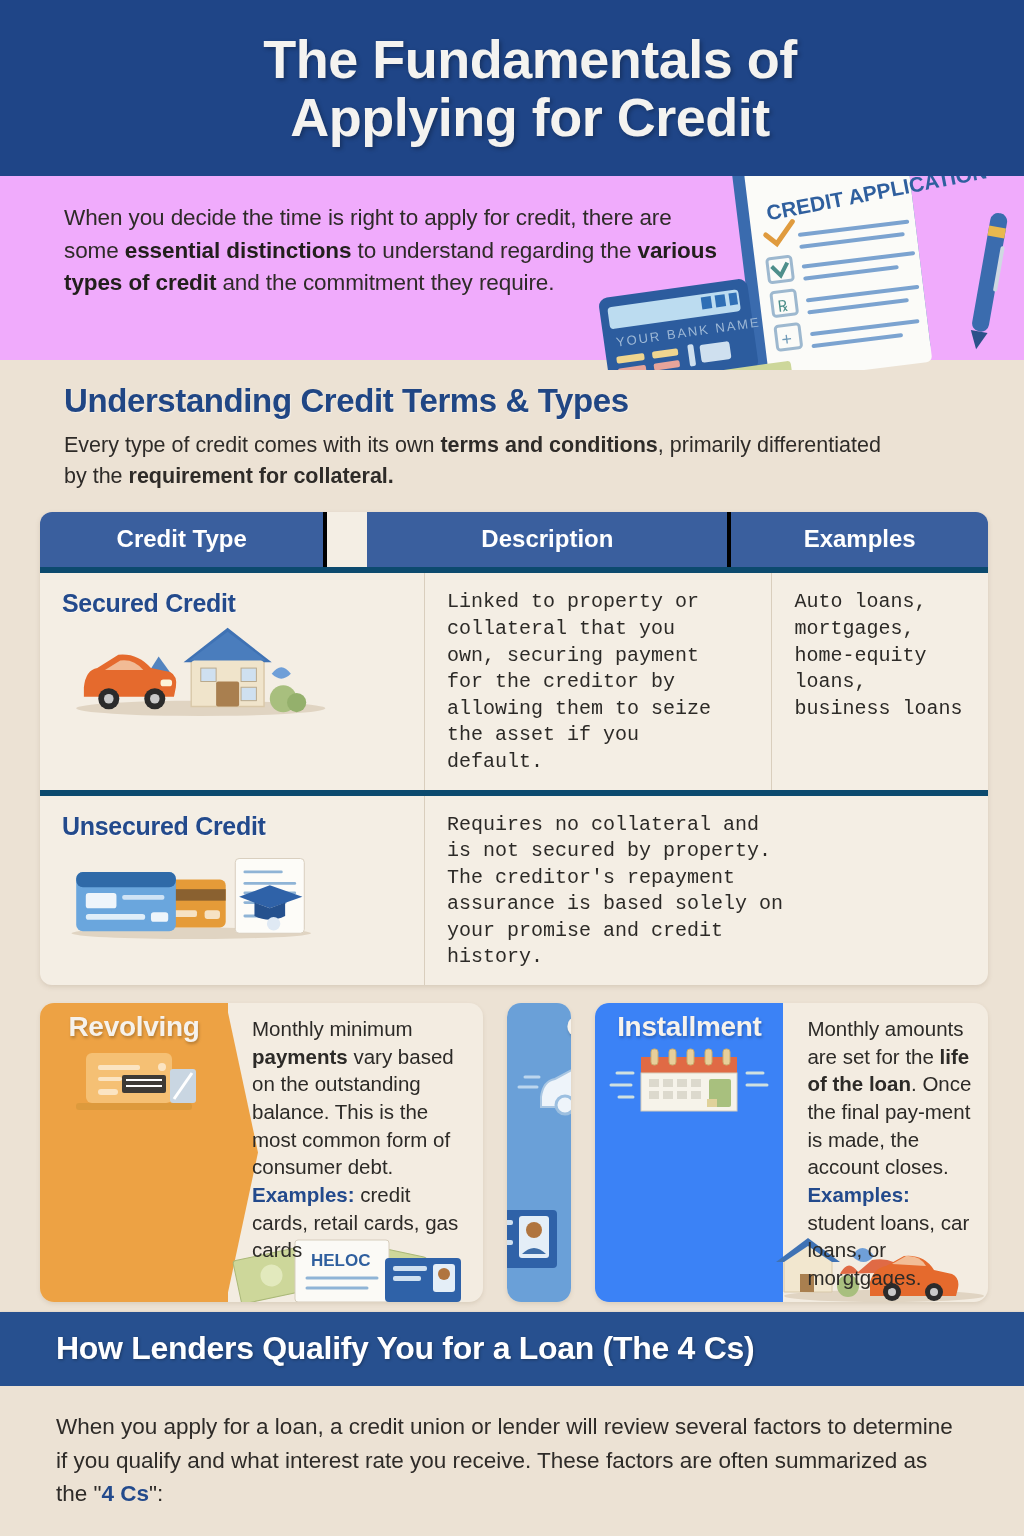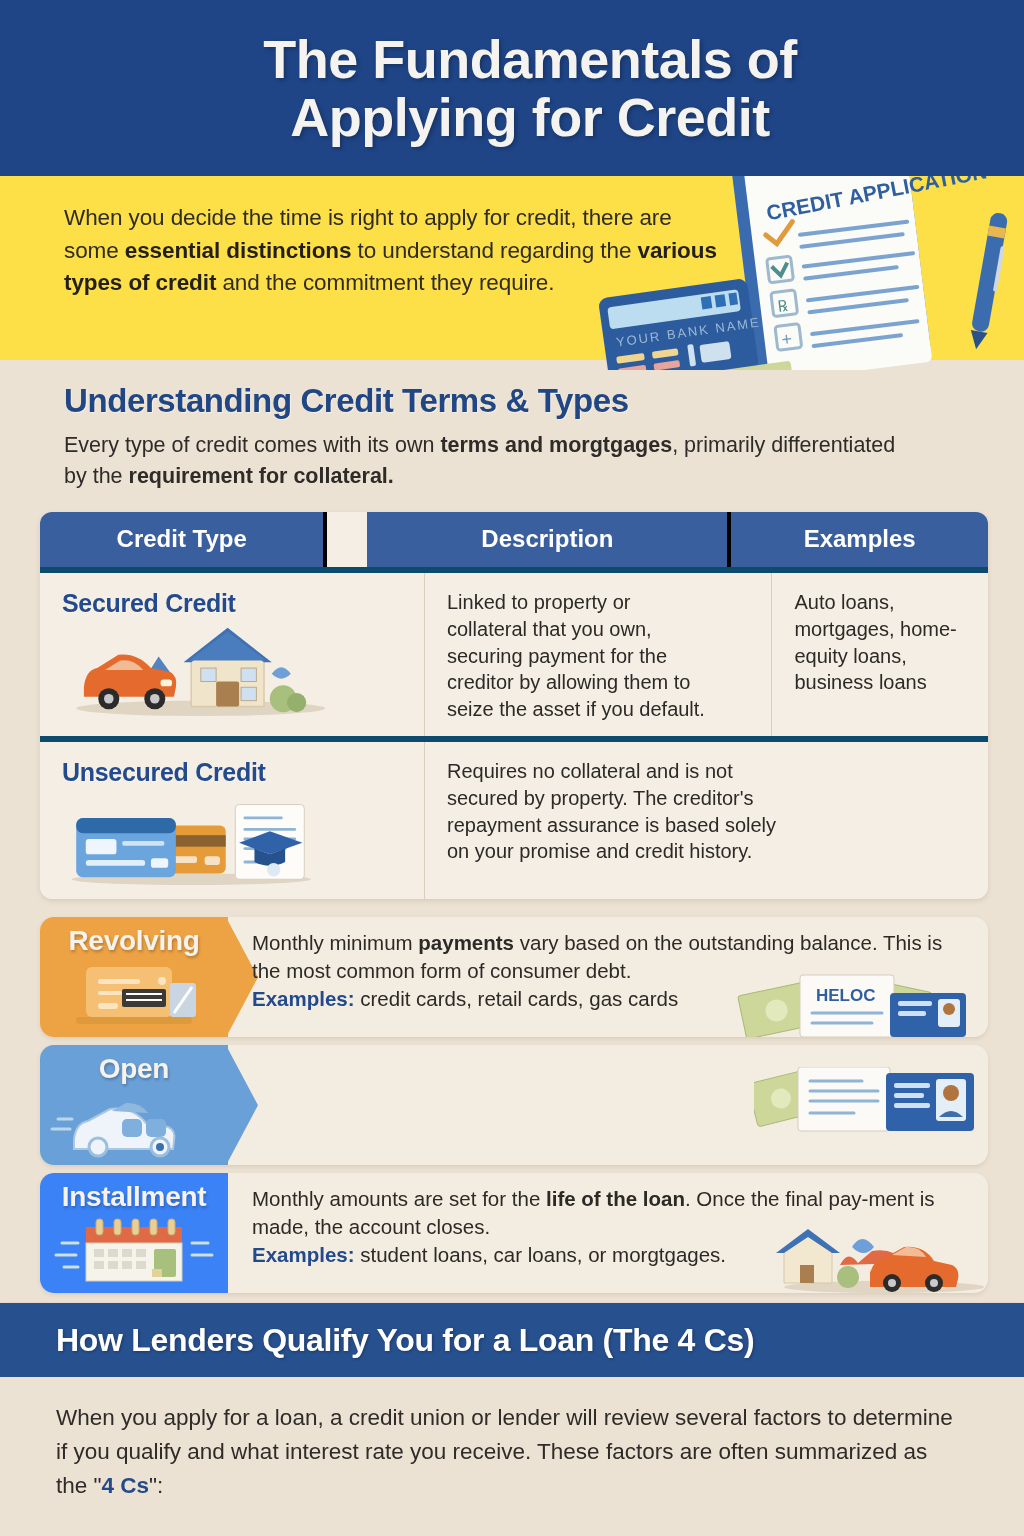--- a/index.html
+++ b/index.html
@@ -31,21 +31,21 @@
     letter-spacing:-0.5px;
     text-shadow:2px 2px 4px rgba(0,0,0,.28);
     padding:0 40px;
     width:100%;
     margin-left:36px;
   }
   .header-title .l2 { display:block; }
 
   
   .intro {
-    background:#fde047;
+    background:#f0abfc;
     height:184px;
     position:relative;
     padding:26px 0 0 64px;
     z-index:1;
   }
   .intro p {
     font-size:22.5px;
     line-height:1.45;
     color:#2e2b28;
     max-width:660px;
@@ -101,25 +101,25 @@
   .tbl-row:first-of-type { border-top:none; }
   .cell { padding:16px 16px 14px 22px; }
   .cell.c2, .cell.c3 { border-left:1.5px solid #d9cebd; }
   .type-name {
     color:#234a8c;
     font-size:25px;
     font-weight:bold;
     letter-spacing:-0.3px;
     text-shadow:1px 1px 1px rgba(255,255,255,.6);
   }
-  .cell-txt { font-size:20px; line-height:1.33; color:#2c2a27; }
+  .cell-txt { font-size:20px; line-height:1.33; color:#2c2a27;font-family:Liberation Mono, monospace; }
   .type-art { margin-top:6px; height:92px; position:relative; }
 
   
-  .callouts { margin:18px 36px 0 40px; display:flex; flex-direction:column; gap:8px; }
+  .callouts { margin:18px 36px 0 40px; display:flex; flex-direction:row; gap:24px; }
   .callout {
     position:relative;
     background:#f3ece1;
     border-radius:14px;
     min-height:116px;
     display:flex;
     overflow:hidden;
     box-shadow:0 2px 4px rgba(120,100,70,.15);
   }
   .co-tab {
@@ -236,21 +236,21 @@
         <rect x="92" y="208" width="6" height="22" rx="2" fill="#cfe0ef"></rect>
         <rect x="104" y="210" width="30" height="18" rx="3" fill="#cfe0ef"></rect>
         <rect x="72" y="238" width="120" height="28" rx="4" fill="#cdd79a"></rect>
       </g>
     </svg>
   </div>
 
   <div class="section-terms">
     <h2 class="sec-h2">Understanding Credit Terms &amp; Types</h2>
     <p class="sec-sub">
-      <span>Every type of credit comes with its own </span><b>terms and morgtgages</b><span>, primarily differentiated by the </span><b>requirement for collateral.</b>
+      <span>Every type of credit comes with its own </span><b>terms and conditions</b><span>, primarily differentiated by the </span><b>requirement for collateral.</b>
     </p>
 
     <div class="tbl">
       <div class="tbl-head">
         <div class="th c1">Credit Type</div>
         <div class="th c2">Description</div>
         <div class="th c3">Examples</div>
       </div>
 
       <div class="tbl-row">

